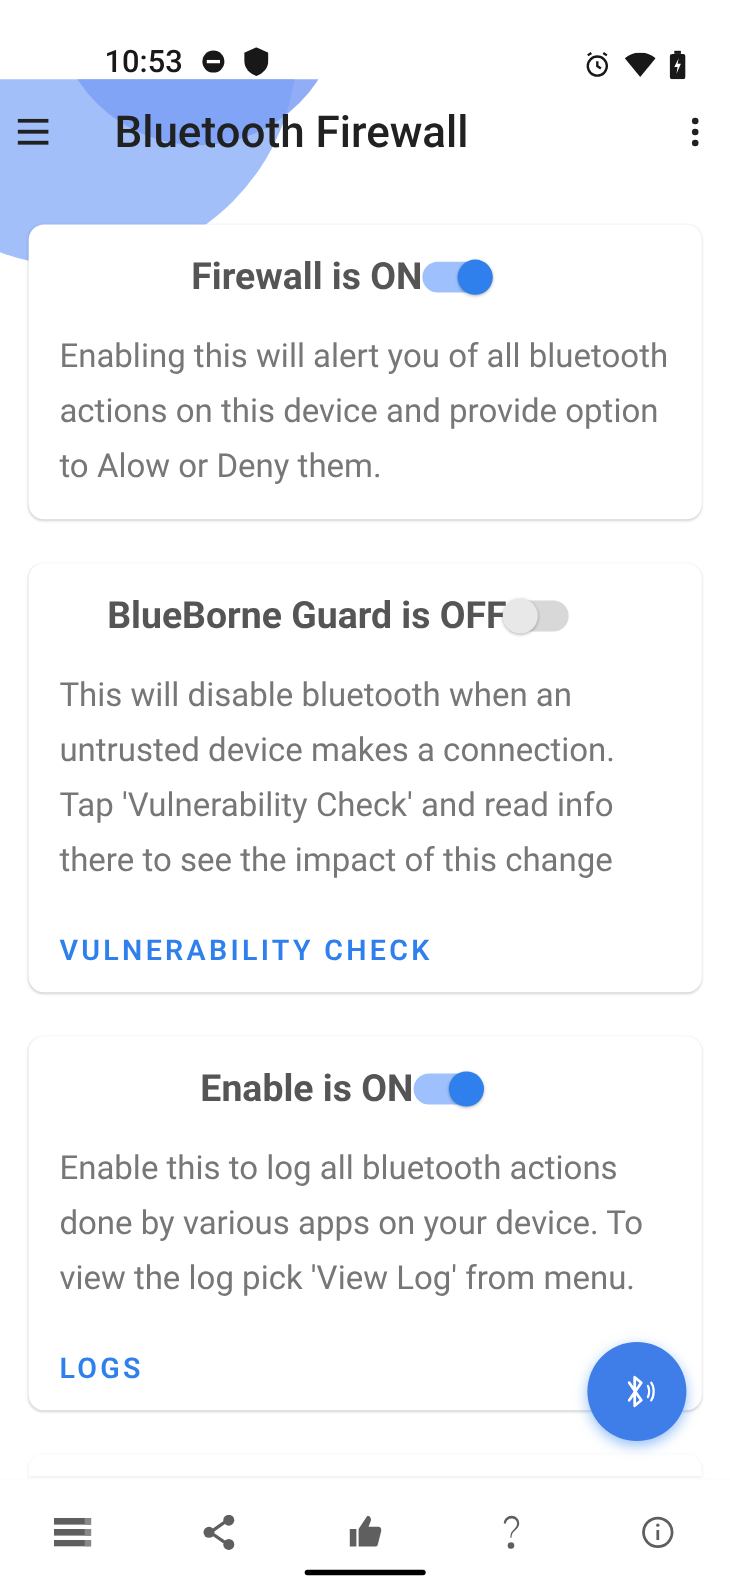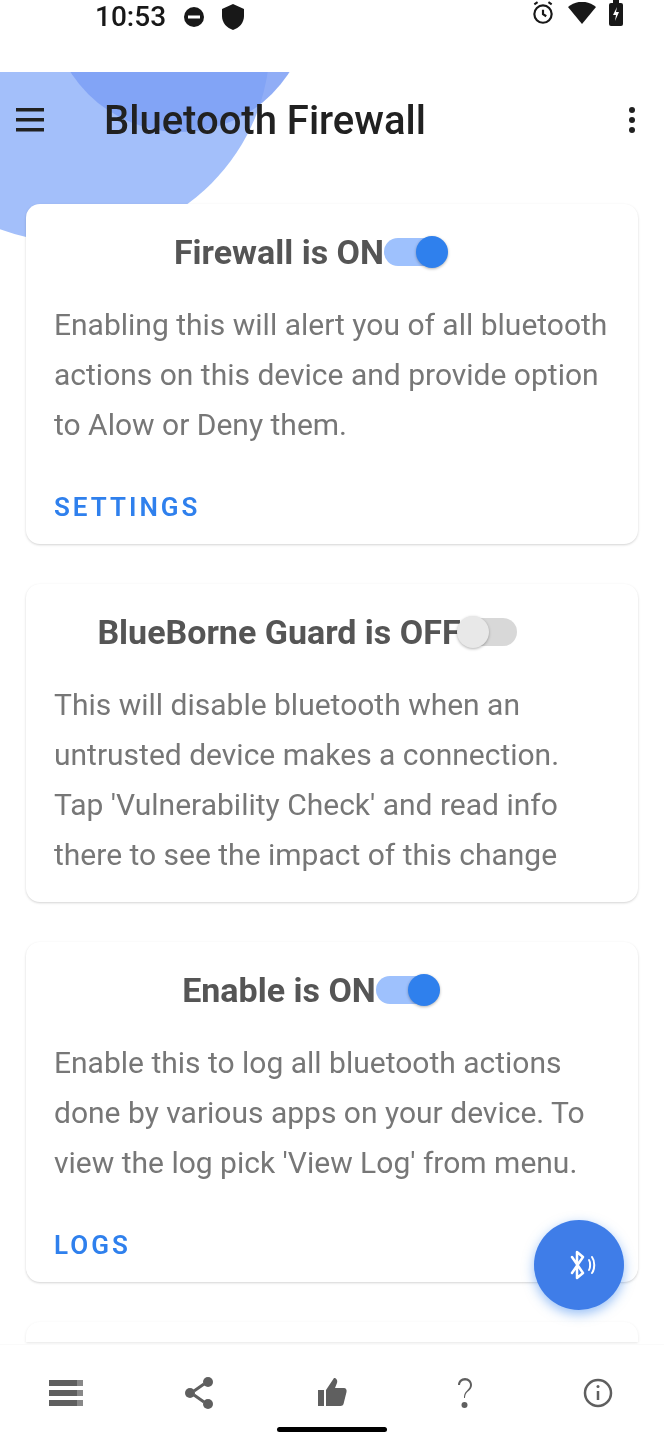--- a/index.html
+++ b/index.html
@@ -1,19 +1,19 @@
 <!DOCTYPE html>
 <html><head>
 <meta charset="utf-8">
 <style>
   * { box-sizing: border-box; margin: 0; padding: 0; }
   html, body { width: 664px; height: 1440px; overflow: hidden; font-family: Roboto, -apple-system, BlinkMacSystemFont, "Segoe UI", Arial, sans-serif; background: #ffffff; }
 
   
-  .status-bar { height: 72px; width: 100%; display: flex; align-items: flex-start; justify-content: space-between; padding: 0 40px 0 95px; font-size: 28px; color: #181818; font-weight: 500; }
+  .status-bar { height: 72px; width: 100%; display: flex; align-items: flex-end; justify-content: space-between; padding: 0 40px 0 95px; font-size: 28px; color: #181818; font-weight: 500; }
   .status-left { display: flex; align-items: center; gap: 16px; }
   .status-right { display: flex; align-items: center; gap: 12px; }
   .status-bar svg { display: block; }
 
   
   .bg-wrap { position: absolute; top: 72px; left: 0; width: 100%; height: 220px; overflow: hidden; z-index: 0; }
   .circle1 { position: absolute; width: 400px; height: 400px; border-radius: 50%; background: #A3BFFA; top: -230px; left: -130px; }
   .circle2 { position: absolute; width: 260px; height: 260px; border-radius: 50%; background: #7C9FF5; top: -200px; left: 50px; opacity: .85; }
 
   
@@ -110,32 +110,32 @@
 
   <div class="card">
     <div class="card-head">
       <div class="card-title">Firewall is ON</div>
       <div class="switch on">
         <div class="switch-track"></div>
           <div class="switch-thumb"></div>
       </div>
     </div>
     <div class="card-desc">Enabling this will alert you of all bluetooth actions on this device and provide option to Alow or Deny them.</div>
-    <span class="card-action">SETTINGS</span>
   </div>
 
   <div class="card">
     <div class="card-head">
       <div class="card-title">BlueBorne Guard is OFF</div>
       <div class="switch off">
         <div class="switch-track"></div>
           <div class="switch-thumb"></div>
       </div>
     </div>
     <div class="card-desc">This will disable bluetooth when an untrusted device makes a connection. Tap 'Vulnerability Check' and read info there to see the impact of this change</div>
+    <span class="card-action">VULNERABILITY CHECK</span>
   </div>
 
   <div class="card">
     <div class="card-head">
       <div class="card-title">Enable is ON</div>
       <div class="switch on">
         <div class="switch-track"></div>
           <div class="switch-thumb"></div>
       </div>
     </div>

